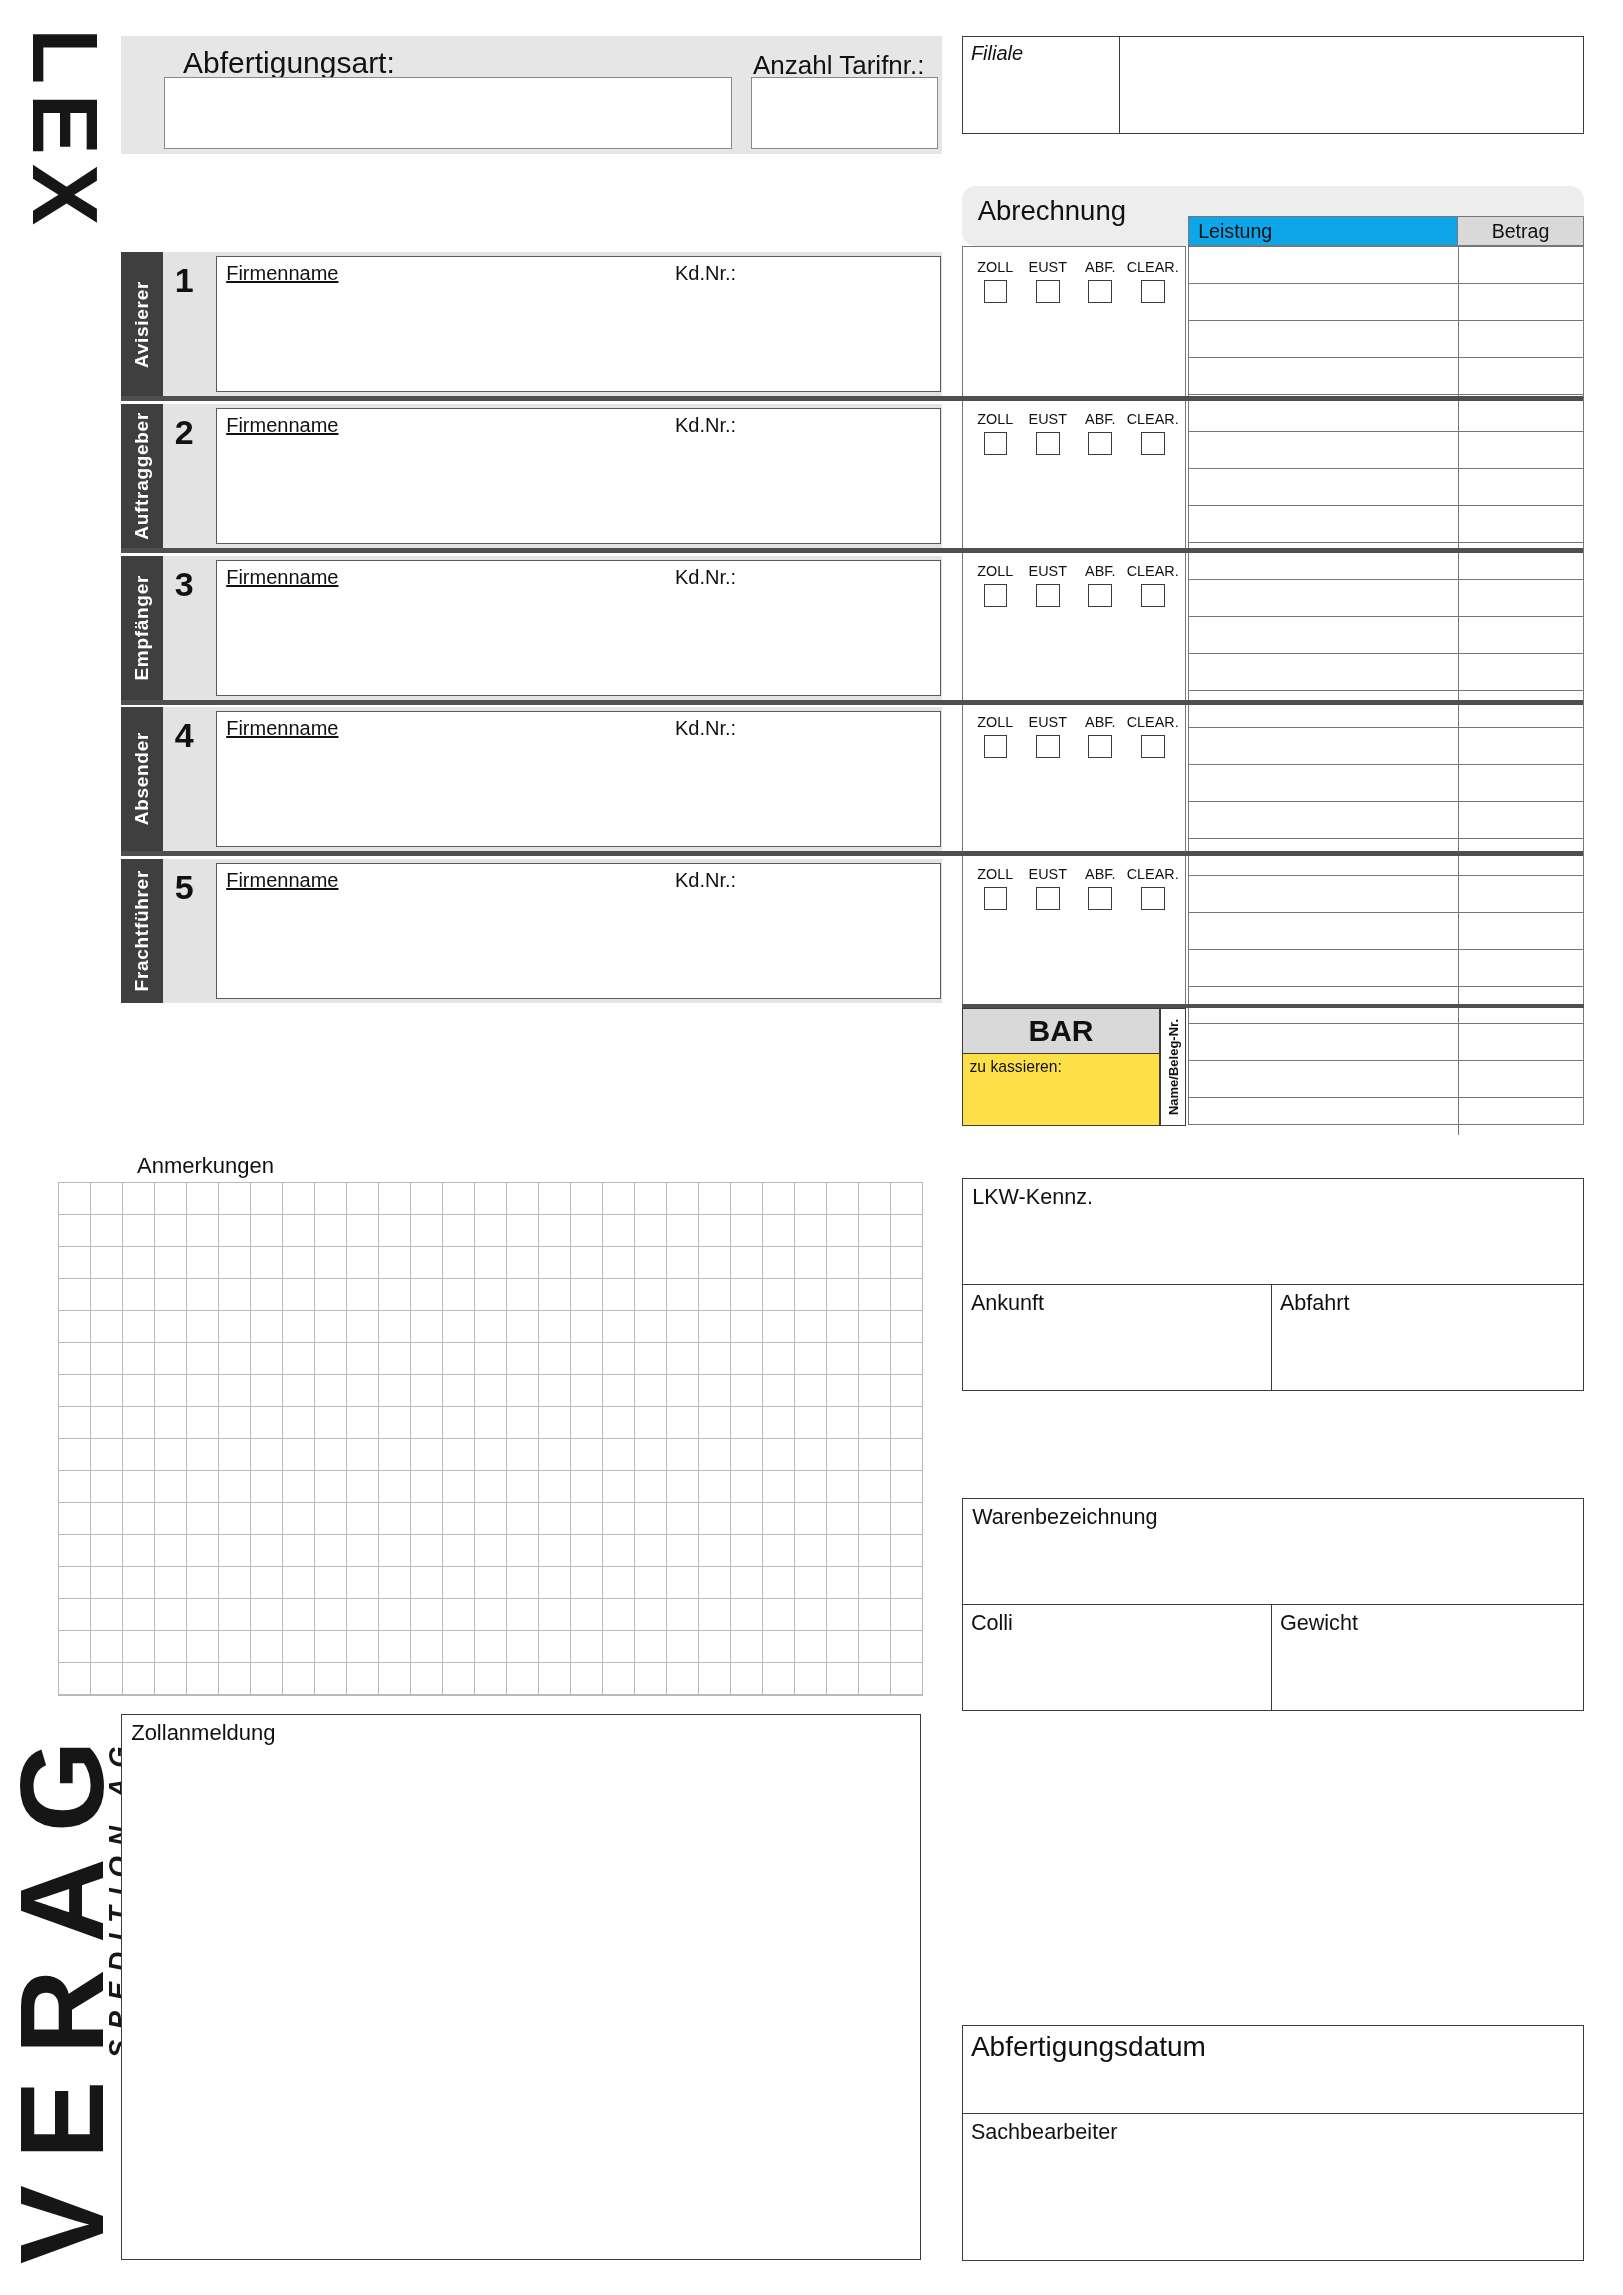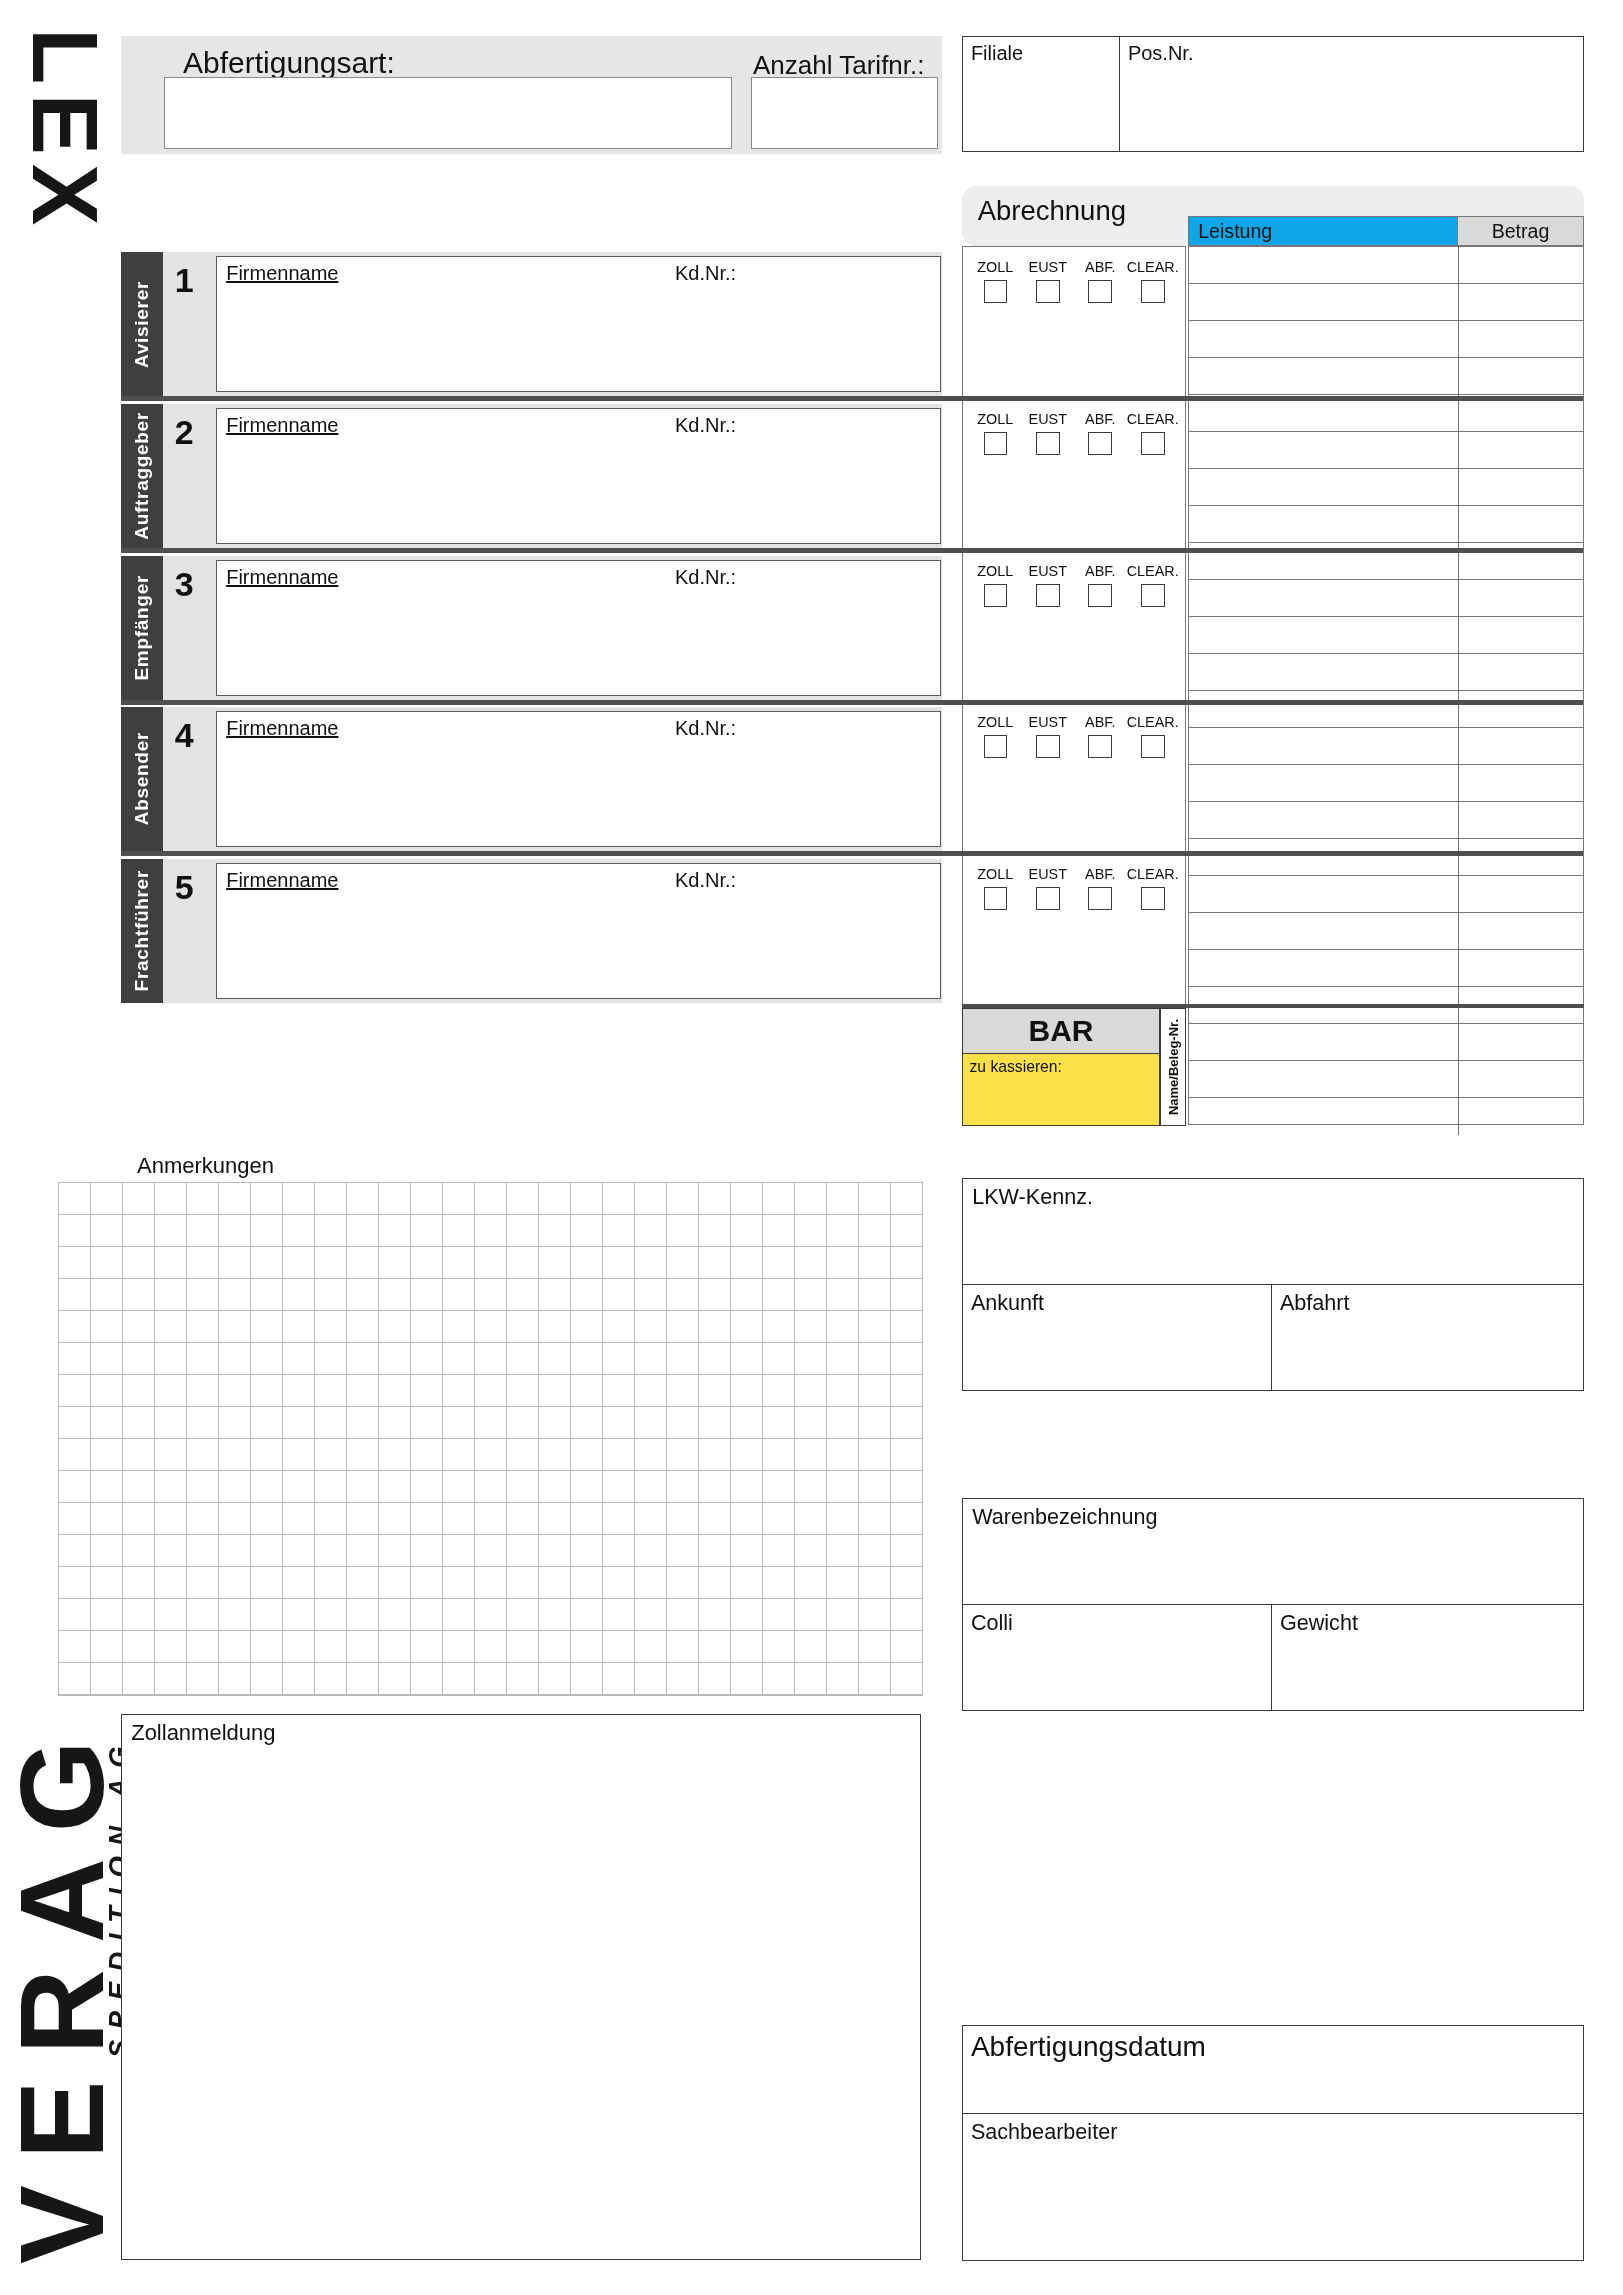--- a/index.html
+++ b/index.html
@@ -34,21 +34,21 @@
     letter-spacing: 10.5px; color: #161616; white-space: nowrap; line-height: 1;
   }
 
   
   .top-panel { position: absolute; left: 121px; top: 36px; width: 821px; height: 118px; background: #e6e6e6; }
   .lbl-abfart { position: absolute; left: 183px; top: 46px; font-size: 30px; }
   .input-abf { position: absolute; left: 164px; top: 77px; width: 568px; height: 72px; background: #fff; border: 0.7px solid #8a8a8a; }
   .lbl-tarif { position: absolute; left: 753px; top: 50px; font-size: 26px; }
   .input-tarif { position: absolute; left: 751px; top: 77px; width: 187px; height: 72px; background: #fff; border: 0.7px solid #8a8a8a; }
 
-  .fp { position: absolute; left: 962px; top: 36px; width: 622px; height: 116px; border: 1.3px solid #3c3c3c; display: flex; background: #fff; }
+  .fp { position: absolute; left: 962px; top: 36px; width: 622px; height: 98px; border: 1.3px solid #3c3c3c; display: flex; background: #fff; font-style: italic; }
   .fp-filiale { width: 157px; border-right: 1.3px solid #3c3c3c; padding: 5.2px 7.9px; font-size: 20px; }
   .fp-pos { flex: 1; padding: 5.2px 7.9px; font-size: 20px; }
 
   
   .abr { position: absolute; left: 962px; top: 186px; width: 622px; height: 60px; background: #ededed; border-radius: 14px; }
   .abr-title { position: absolute; left: 15.7px; top: 9.2px; font-size: 27.5px; }
   .lh { position: absolute; left: 1188px; top: 216px; width: 270px; height: 30px; background: #0ea5e9; border: 0.7px solid #777;
         font-size: 19.6px; display: flex; align-items: center; padding-left: 9.2px; }
   .bh { position: absolute; left: 1458px; top: 216px; width: 126px; height: 30px; background: #d9d9d9; border: 0.7px solid #777; border-left: none;
         font-size: 19.6px; display: flex; align-items: center; justify-content: center; }
@@ -125,23 +125,20 @@
   <div class="top-panel"></div>
   <div class="lbl-abfart">Abfertigungsart:</div>
   <div class="input-abf"></div>
   <div class="lbl-tarif">Anzahl Tarifnr.:</div>
   <div class="input-tarif"></div>
 
   <div class="fp">
     <div class="fp-filiale">
       <span>Filiale</span>
     </div>
-    <div class="fp-pos">
-      <span>Pos.Nr.</span>
-    </div>
   </div>
 
   <div class="abr">
     <div class="abr-title">Abrechnung</div>
   </div>
   <div class="lh">Leistung</div>
   <div class="bh">Betrag</div>
 
   <div class="cbouter"></div>
   <div class="bill-table" id="billing-rows">

